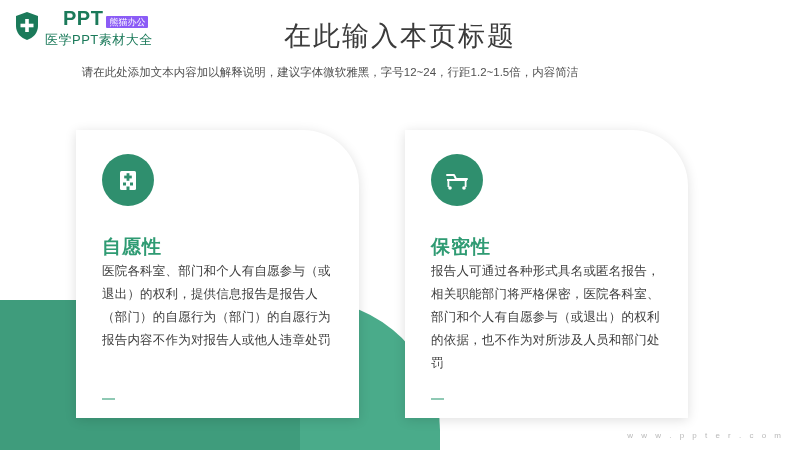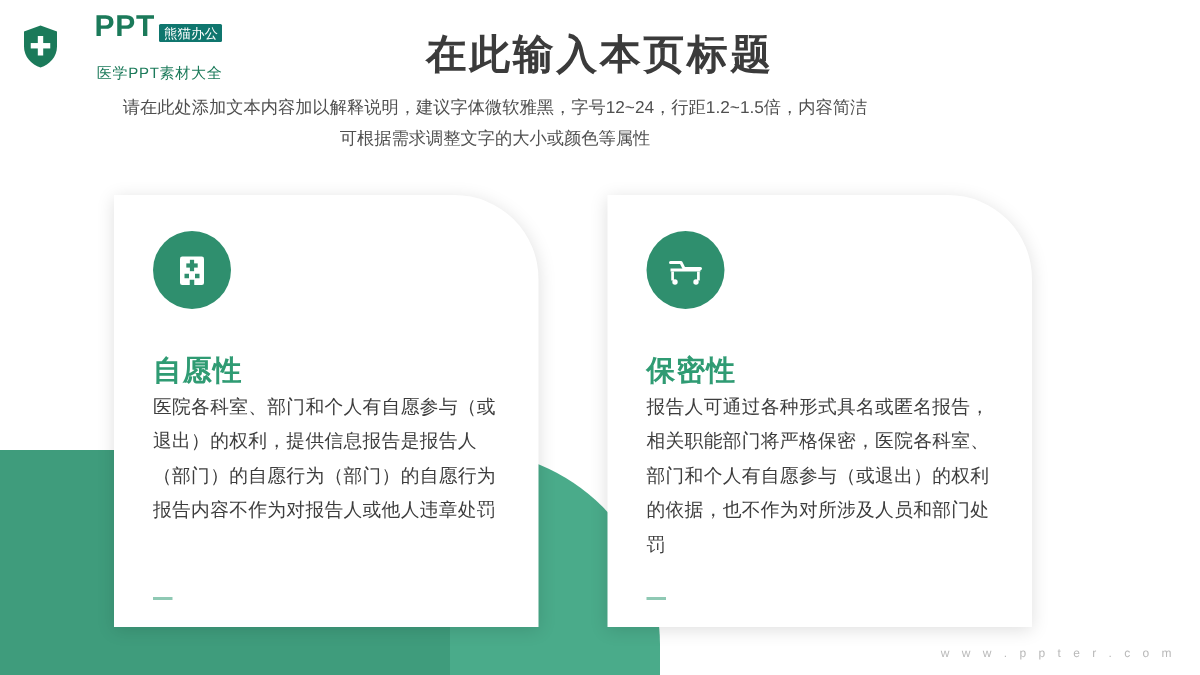--- a/index.html
+++ b/index.html
@@ -70,45 +70,44 @@
   .logo-ppt {
     font-family: "Liberation Sans", sans-serif;
     font-weight: bold;
     font-size: 20px;
     color: #1b7a5a;
     letter-spacing: 0.5px;
     line-height: 20px;
     margin-left: 18px;
   }
   .logo-badge {
-    background: #0f766e;
+    background: #8b5cf6;
     color: #ffffff;
     font-size: 9px;
     padding: 1px 3px;
     margin-left: 3px;
     line-height: 10px;
     border-radius: 1px;
   }
   .logo-sub {
-    font-size: 10px;
+    font-size: 13px;
     color: #1b7a5a;
     letter-spacing: 0.5px;
-    margin-top: 18px;
+    margin-top: 8px;
     line-height: 8px;
-    text-align: right;
   }
   
   .title {
     position: absolute;
     top: 18px;
     left: 0;
     width: 800px;
     text-align: center;
     font-size: 27px;
-    font-weight: bold;
+    font-weight: normal;
     color: #3b3b3b;
     letter-spacing: 2px;
     z-index: 3;
   }
   .subtitle {
     position: absolute;
     top: 62px;
     left: 0;
     width: 660px;
     text-align: center;
@@ -201,21 +200,20 @@
         <span class="logo-badge">熊猫办公</span>
       </span>
       <span class="logo-sub">医学PPT素材大全</span>
     </span>
   </div>
 
   <div class="title">在此输入本页标题</div>
 
   <div class="subtitle">
     <div>请在此处添加文本内容加以解释说明，建议字体微软雅黑，字号12~24，行距1.2~1.5倍，内容简洁</div>
-    <div>可根据需求调整文字的大小或颜色等属性</div>
   </div>
 
   <div class="cards">
 
     <div class="card">
       <div class="card-icon">
         <svg width="24" height="24" viewBox="0 0 24 24">
           <rect x="4" y="3" width="16" height="19" rx="1.5" fill="#ffffff"></rect>
           <rect x="10.6" y="5.2" width="2.8" height="7.6" fill="#2f8f6e"></rect>
           <rect x="8.2" y="7.6" width="7.6" height="2.8" fill="#2f8f6e"></rect>

